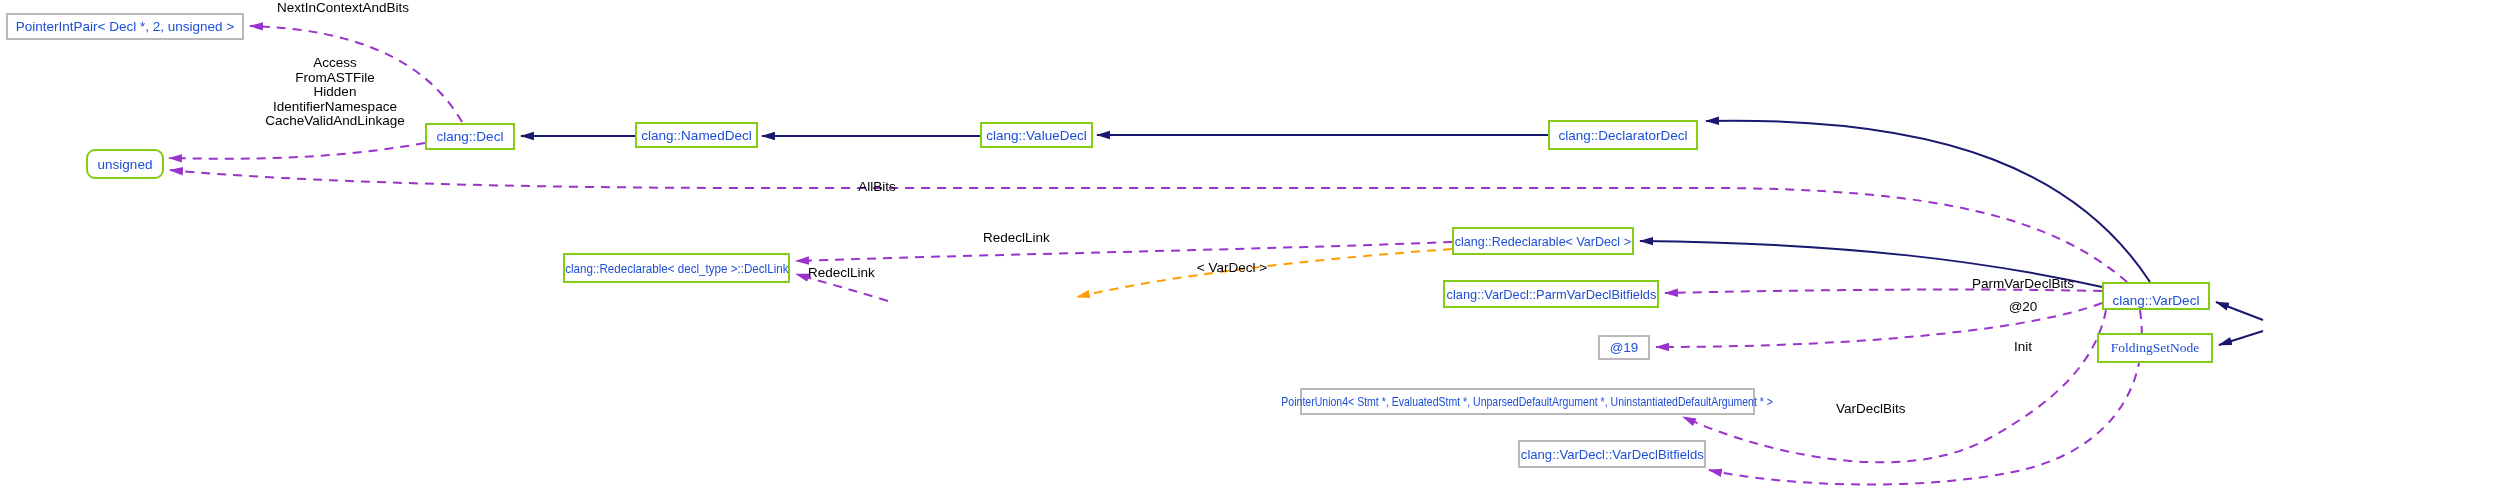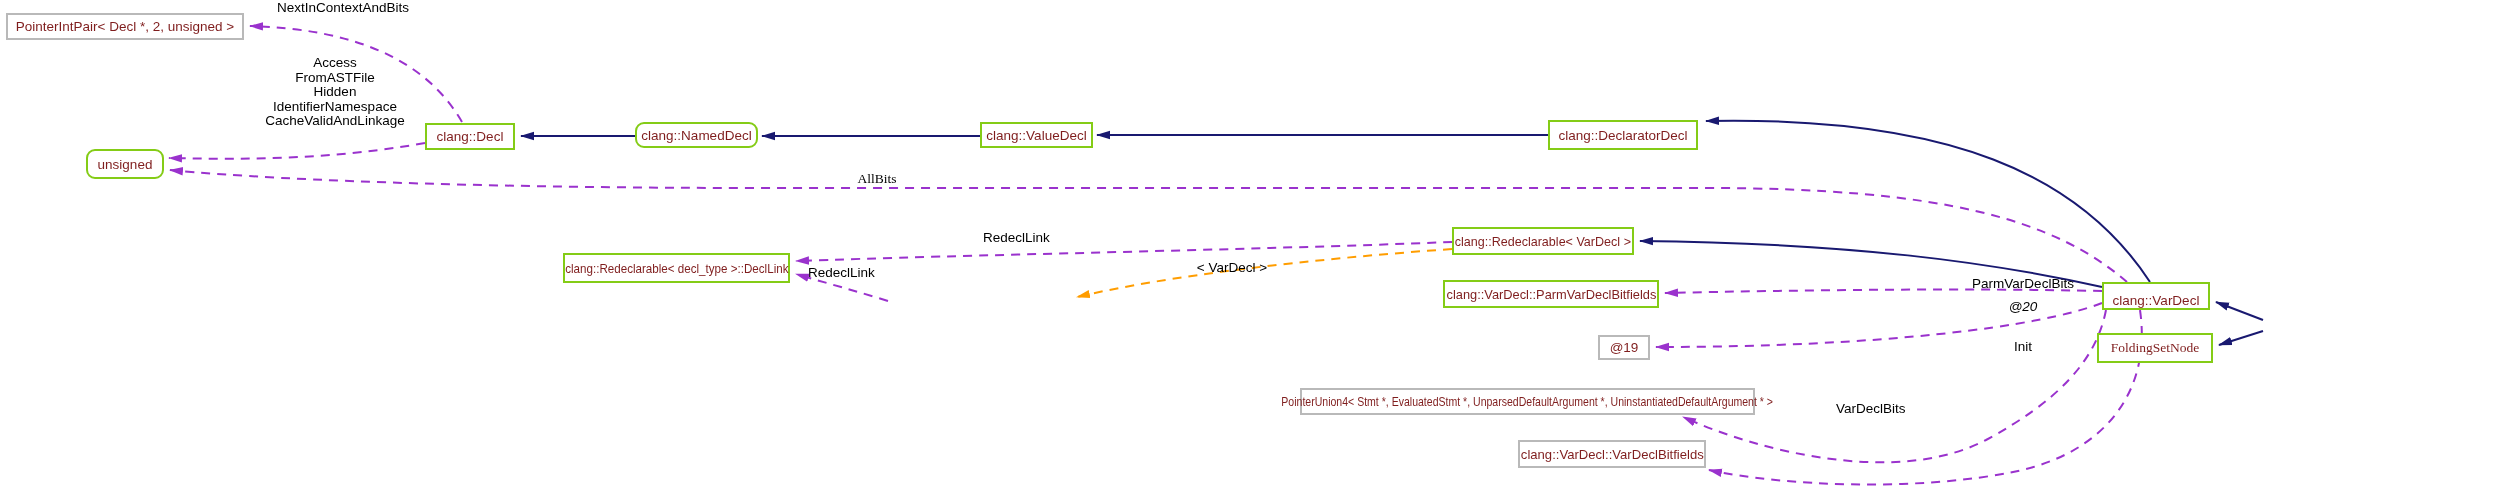--- a/index.html
+++ b/index.html
@@ -6,21 +6,21 @@
   #canvas{
     position:relative;
     width:2512px;height:492px;
     background:#ffffff;
     font-family:"Liberation Sans","DejaVu Sans",sans-serif;
     overflow:hidden;
   }
   #edges{position:absolute;left:0;top:0;width:2512px;height:492px;}
   .node{
     position:absolute;box-sizing:border-box;
-    border:2px solid #84cc16;background:#ffffff;color:#7f1d1d;
+    border:2px solid #84cc16;background:#ffffff;color:#1d4ed8;
     display:flex;align-items:center;justify-content:center;
     font-size:13.5px;white-space:nowrap;z-index:2;
     cursor:pointer;
   }
   .node.trunc{border-color:#b9b9b9;}
   .node.main{background:#bfbfbf;border-color:#262626;cursor:default;}
   .fit{display:inline-block;transform-origin:center center;}
   .elabel{
     position:absolute;color:#000;font-size:13.5px;line-height:14.5px;
     white-space:pre;text-align:center;z-index:3;
@@ -70,21 +70,21 @@
   </div>
 
   <div class="node" style="left:86px;top:149px;width:78px;height:30px;border-radius:9px;">
     <span>unsigned</span>
   </div>
 
   <div class="node" style="left:425px;top:123px;width:90px;height:27px;">
     <span>clang::Decl</span>
   </div>
 
-  <div class="node" style="left:635px;top:122px;width:123px;height:26px;border-radius:9px;">
+  <div class="node" style="left:635px;top:122px;width:123px;height:26px;">
     <span>clang::NamedDecl</span>
   </div>
 
   <div class="node" style="left:980px;top:122px;width:113px;height:26px;">
     <span>clang::ValueDecl</span>
   </div>
 
   <div class="node" style="left:1548px;top:120px;width:150px;height:30px;">
     <span>clang::DeclaratorDecl</span>
   </div>
@@ -124,29 +124,29 @@
 
 
   <div class="elabel" style="left:270px;top:1px;width:146px;">NextInContextAndBits</div>
 
   <div class="elabel" style="left:255px;top:56px;width:160px;">Access
 FromASTFile
 Hidden
 IdentifierNamespace
 CacheValidAndLinkage</div>
 
-  <div class="elabel" style="left:845px;top:172px;width:64px;font-family:Liberation Serif, serif;">AllBits</div>
+  <div class="elabel" style="left:845px;top:180px;width:64px;">AllBits</div>
 
   <div class="elabel" style="left:983px;top:231px;width:66px;">RedeclLink</div>
 
   <div class="elabel" style="left:808px;top:266px;width:66px;">RedeclLink</div>
 
   <div class="elabel" style="left:1196px;top:261px;width:72px;">&lt; VarDecl &gt;</div>
 
   <div class="elabel" style="left:1968px;top:277px;width:110px;">ParmVarDeclBits</div>
 
-  <div class="elabel" style="left:2000px;top:300px;width:46px;font-style:italic;">@20</div>
+  <div class="elabel" style="left:2000px;top:300px;width:46px;">@20</div>
 
   <div class="elabel" style="left:2000px;top:340px;width:46px;">Init</div>
 
   <div class="elabel" style="left:1836px;top:402px;width:68px;text-align:center;">VarDeclBits</div>
 
 </div>
 
 </body></html>

